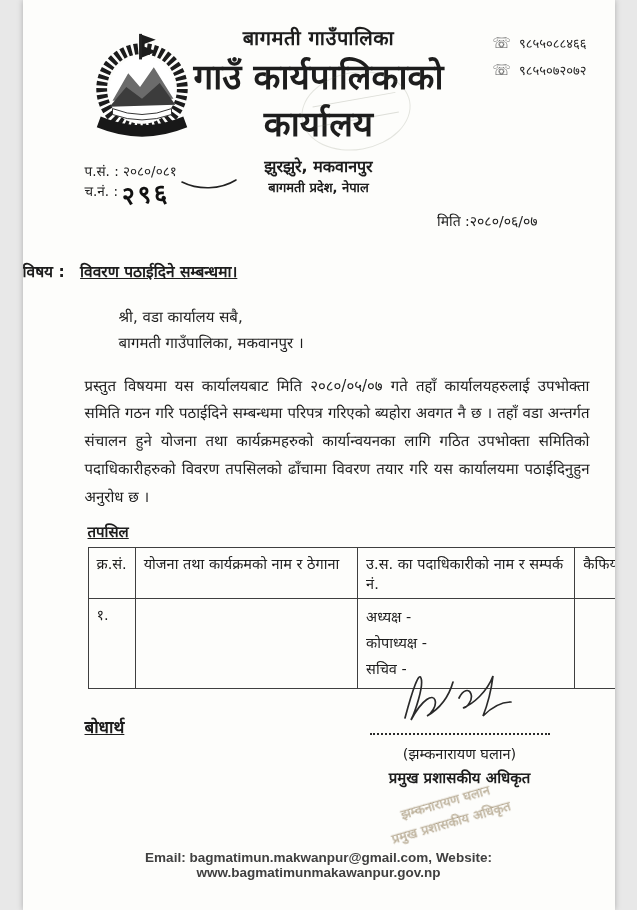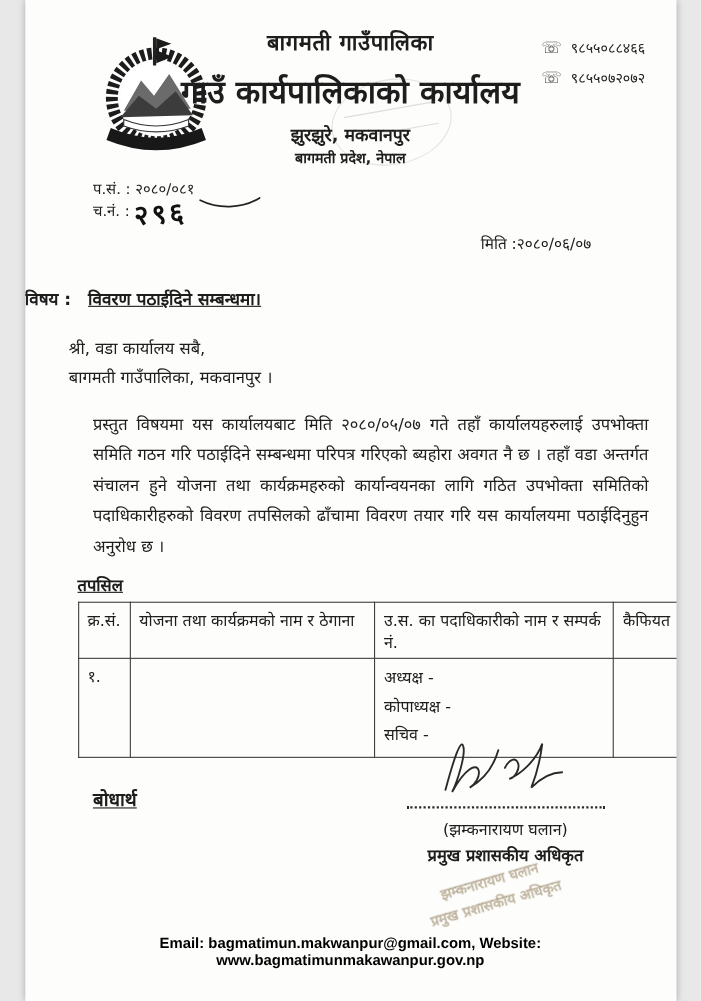--- a/index.html
+++ b/index.html
@@ -8,21 +8,21 @@
   .page {
     position:relative; width:592px; height:910px; margin:0 auto;
     background:#fdfdfb; color:#1d1d1d; overflow:hidden;
     box-shadow:0 0 6px rgba(0,0,0,.25);
   }
   
   .header { position:relative; height:150px; }
   .emblem { position:absolute; left:60px; top:26px; width:118px; height:118px; }
   .head-center { position:absolute; left:120px; right:120px; top:24px; text-align:center; }
   .muni-name  { font-size:20px; font-weight:bold; letter-spacing:.5px; }
-  .office-name{ font-size:29px; font-weight:bold; margin-top:12px; }
+  .office-name{ font-size:35px; font-weight:bold; margin-top:1px; }
   .addr1 { font-size:16px; font-weight:bold; margin-top:9px; }
   .addr2 { font-size:13px; font-weight:bold; margin-top:1px; }
   .phones { position:absolute; right:28px; top:34px; font-size:13px; color:#222; }
   .phone-row { display:flex; align-items:center; gap:8px; margin-bottom:9px; }
   .phone-glyph { font-size:15px; color:#555; }
   .head-seal {
     position:absolute; left:278px; top:72px; width:110px; height:78px;
     border:1px solid rgba(110,115,95,.18); border-radius:50%;
     transform:rotate(-10deg); pointer-events:none;
   }
@@ -39,24 +39,24 @@
     font-size:25px; font-weight:600; letter-spacing:3px; line-height:1;
     transform:rotate(-4deg); display:inline-block; margin-left:4px; color:#111;
     border-bottom:2px solid transparent;
   }
   .hand-swash { display:block; margin-left:10px; margin-top:-4px; }
   .date-row { text-align:right; margin-top:2px; padding-right:52px; font-size:14px; }
   
   .subject { text-align:left; margin-top:30px; font-size:15.5px; font-weight:bold; }
   .subject .subj-text { text-decoration:underline; margin-left:10px; }
   
-  .addressee { padding:22px 25px 0 40px; font-size:15px; line-height:1.75; }
+  .addressee { padding:22px 25px 0 96px; font-size:15px; line-height:1.75; }
   .body-par  { padding:16px 25px 0 62px; font-size:15px; line-height:1.85; text-align:justify; }
   
-  .tapasil { padding:10px 25px 0 48px; }
+  .tapasil { padding:10px 25px 0 65px; }
   .tapasil-head { font-size:15px; font-weight:bold; text-decoration:underline; margin-bottom:6px; }
   table.sched { width:548px; border-collapse:collapse; font-size:14.5px; }
   table.sched th, table.sched td { border:1.4px solid #3f3f3f; padding:5px 8px; vertical-align:top; text-align:left; font-weight:normal; }
   col.c-sn{width:8%;} col.c-plan{width:41%;} col.c-off{width:40%;} col.c-rem{width:11%;}
   .off-line { line-height:1.8; }
   
   .cc { padding:26px 25px 0 62px; font-size:17px; }
   .cc-head { font-weight:bold; text-decoration:underline; margin-bottom:8px; }
   
   .sig-block { position:absolute; right:40px; top:668px; width:230px; text-align:center; }
@@ -66,21 +66,21 @@
   .sig-name  { font-size:14.5px; margin-top:4px; }
   .sig-title { font-size:15px; font-weight:bold; margin-top:4px; }
   .sig-stamp {
     margin-top:2px; transform:rotate(-16deg) translateX(-12px);
     color:rgba(141,120,84,.55); font-size:13px; line-height:1.6;
     filter:blur(.4px); font-weight:bold;
   }
   
   .footer {
     position:absolute; left:0; right:0; bottom:30px; text-align:center;
-    font-family:"Liberation Sans", sans-serif; font-size:13.5px; font-weight:bold; color:#000000;
+    font-family:"Liberation Sans", sans-serif; font-size:13.5px; font-weight:bold; color:#404040;
   }
 </style>
 </head>
 <body>
 
 <div class="page">
 
   <div class="header">
     <svg class="emblem" viewBox="0 0 120 120">
       <circle cx="60" cy="64" r="41" fill="none" stroke="#1c1c1c" stroke-width="11" stroke-dasharray="4 2.6"></circle>

